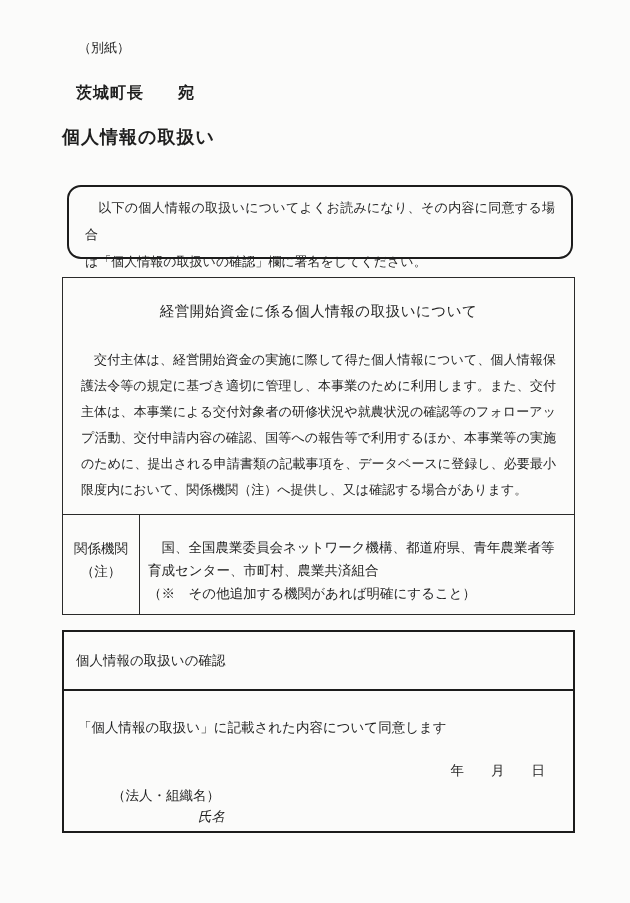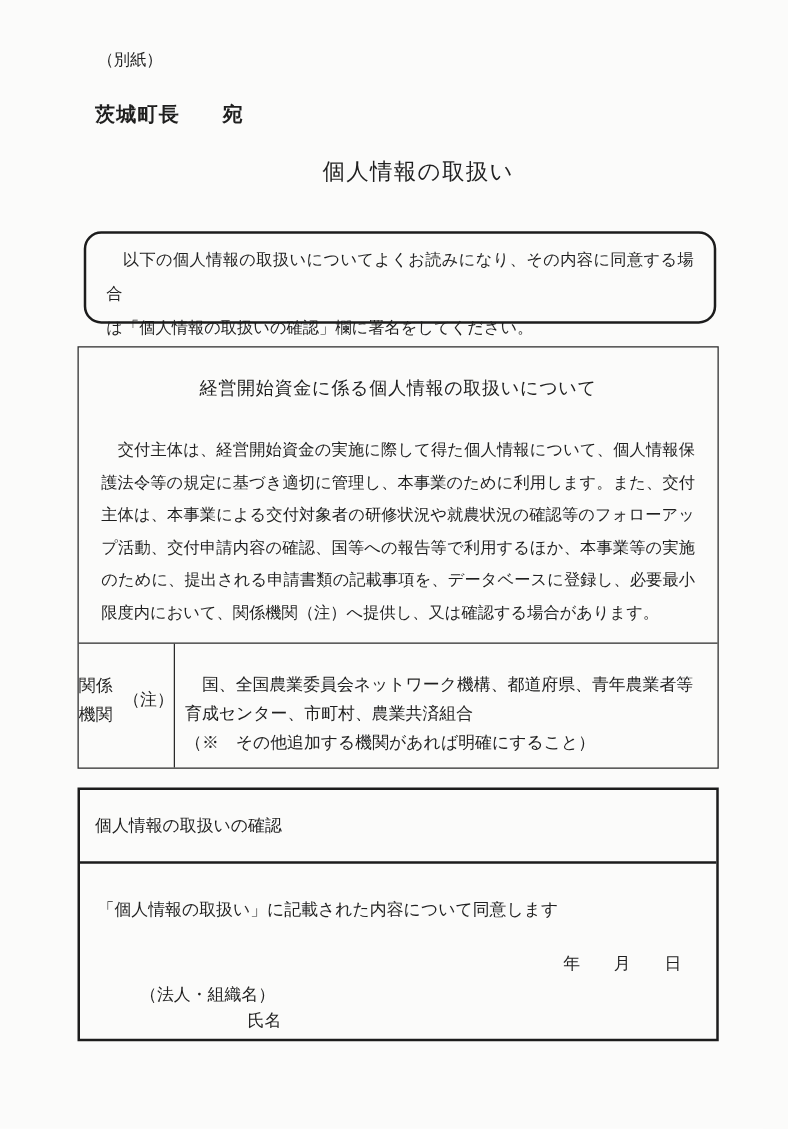--- a/index.html
+++ b/index.html
@@ -17,23 +17,23 @@
   .note {
     position: absolute; left: 78px; top: 40px;
     font-size: 13px; line-height: 16px;
   }
   .addressee {
     position: absolute; left: 76px; top: 83px;
     font-size: 16px; line-height: 20px; font-weight: bold;
     letter-spacing: 1px;
   }
   .title {
-    position: absolute; left: 78px; top: 126px; width: 513px;
-    text-align: center;
-    font-size: 18px; line-height: 22px; font-weight: normal;
+    position: absolute; left: 62px; top: 126px; width: 513px;
+    text-align: left;
+    font-size: 18px; line-height: 22px; font-weight: bold;
     letter-spacing: 1px;
   }
 
   .intro-box {
     position: absolute; left: 67px; top: 185px;
     width: 506px; height: 74px;
     box-sizing: border-box;
     border: 2px solid #1c1c1c;
     border-radius: 14px;
     padding: 7px 16px 0 16px;
@@ -67,21 +67,21 @@
   .pline { font-size: 13px; line-height: 26px; }
 
   .policy-bottom {
     flex: 1;
     border-top: 1px solid #2a2a2a;
     display: flex;
   }
   .label-cell {
     width: 77px; box-sizing: border-box;
     border-right: 1px solid #2a2a2a;
-    display: flex; flex-direction: row;
+    display: flex; flex-direction: column;
     align-items: center; justify-content: center;
     padding-bottom: 10px;
   }
   .label-cell div { font-size: 13.5px; line-height: 23px; }
   .value-cell {
     flex: 1;
     padding: 21px 6px 0 8px;
   }
   .value-cell div { font-size: 13.5px; line-height: 23px; white-space: nowrap; }
 
@@ -107,21 +107,21 @@
     margin-top: 23px;
     text-align: right; padding-right: 28px;
     font-size: 13.5px; line-height: 20px;
   }
   .org-line {
     margin: 5px 0 0 48px;
     font-size: 13.5px; line-height: 20px;
   }
   .name-line {
     margin: 1px 0 0 134px;
-    font-size: 13.5px; line-height: 20px;
+    font-size: 13.5px; line-height: 20px; font-style: italic;
   }
 </style>
 </head>
 <body>
 
 <div class="page">
 
   <div class="note">（別紙）</div>
 
   <div class="addressee sans">茨城町長　　宛</div>

